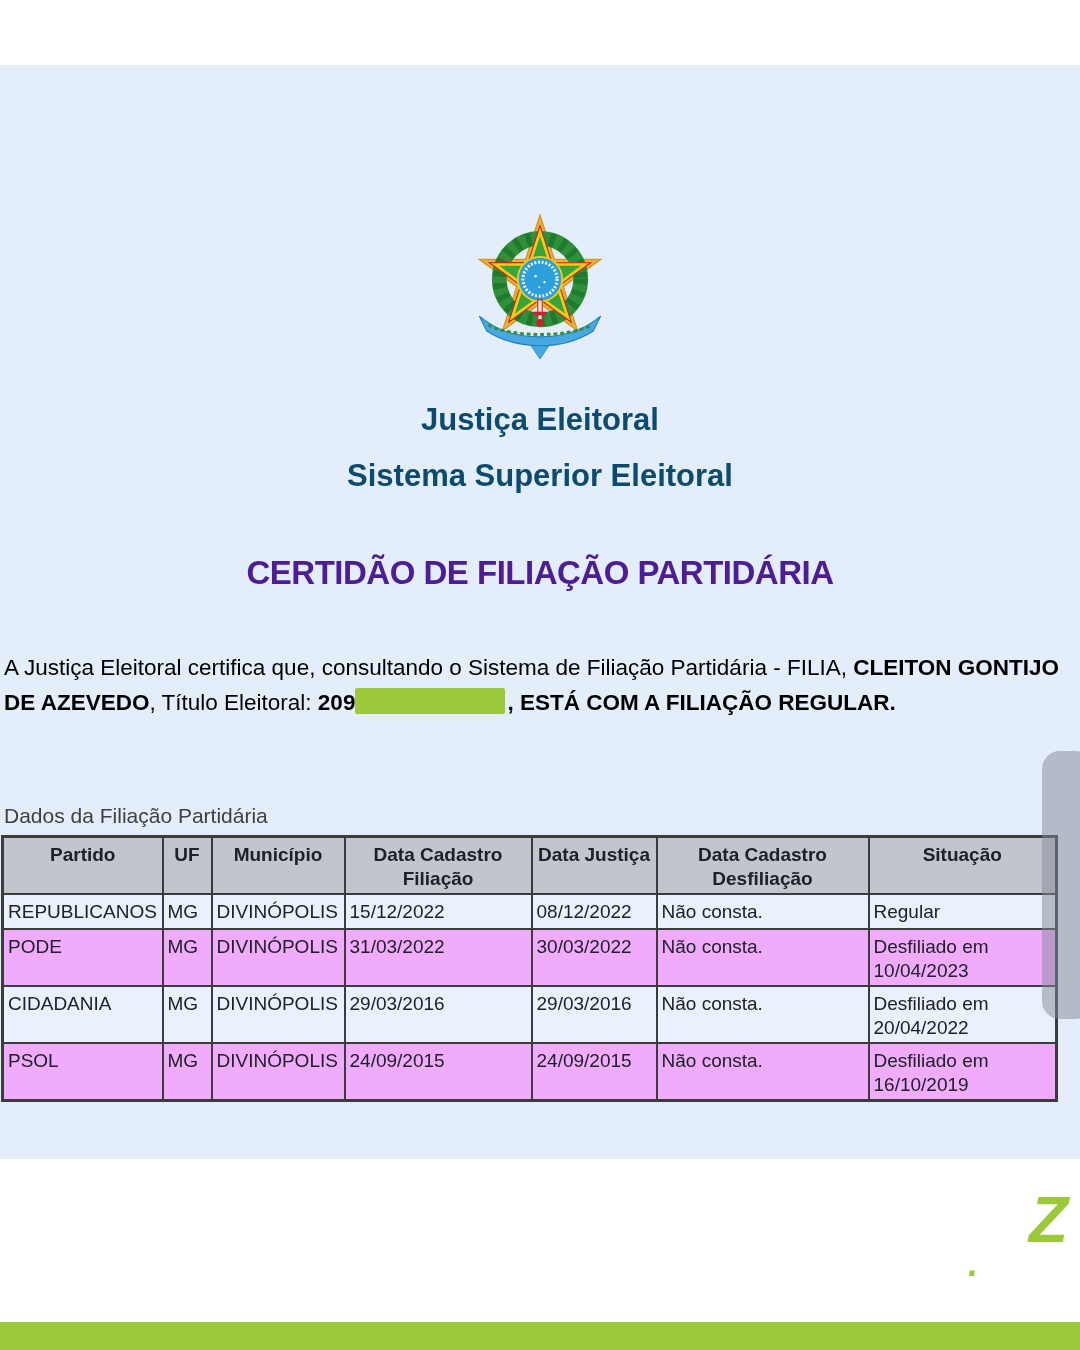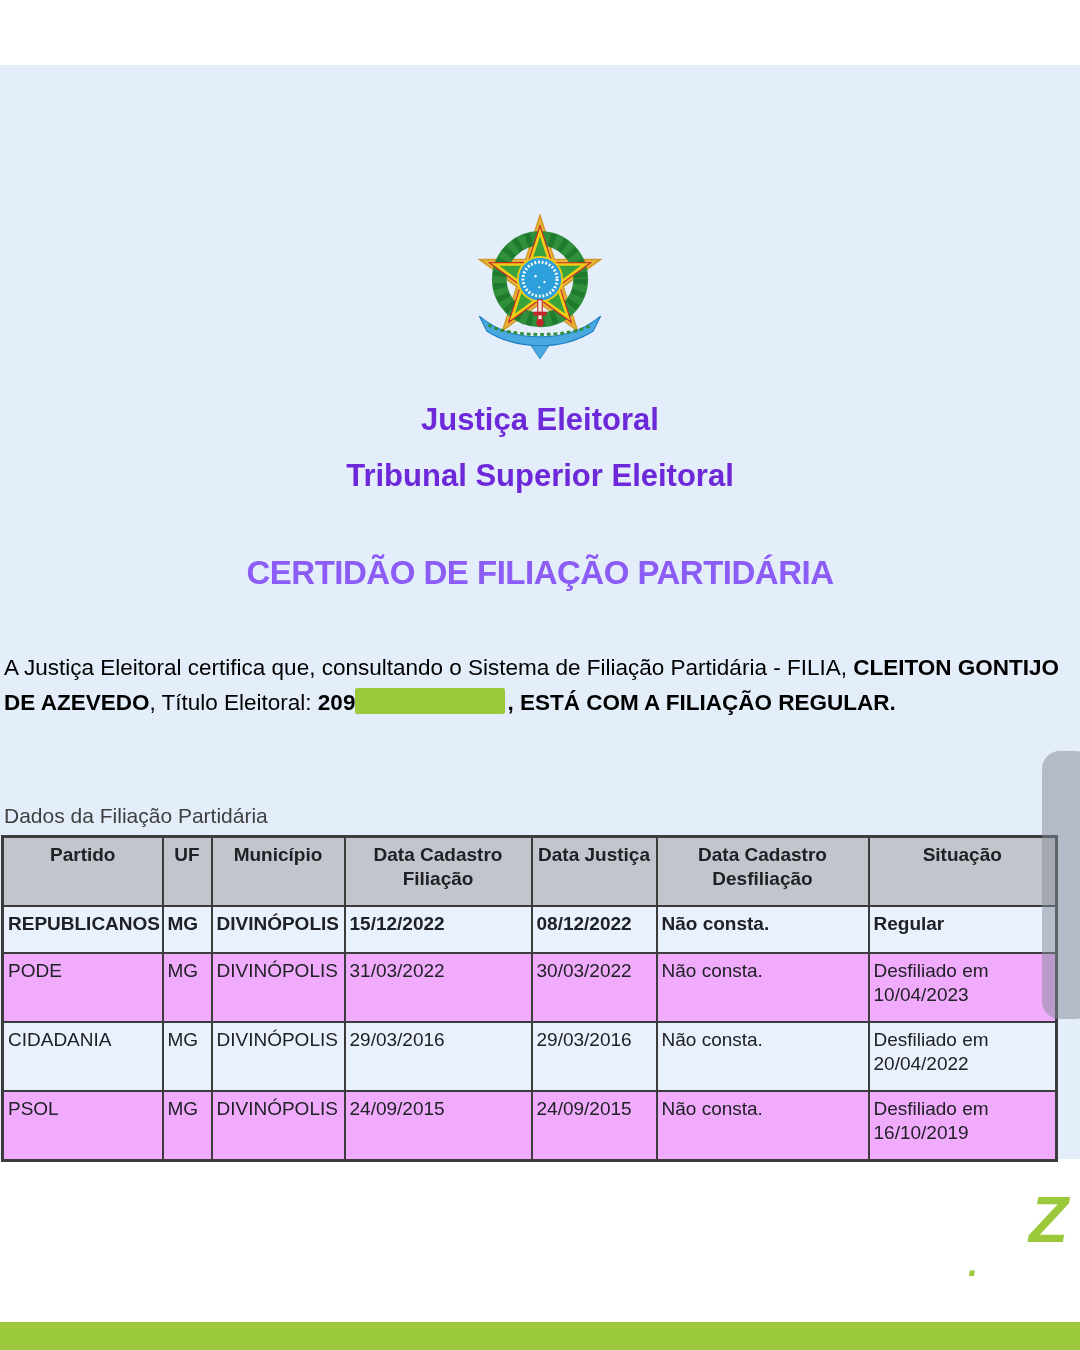--- a/index.html
+++ b/index.html
@@ -14,51 +14,51 @@
   
   .doc {
     position:absolute; left:0; top:65px; width:1080px; height:1094px;
     background:#e4edfa;
   }
 
   .emblem { position:absolute; left:466px; top:143px; width:148px; height:160px; }
   .emblem svg { width:100%; height:100%; display:block; }
 
   .org-line { position:absolute; left:0; width:100%; text-align:center;
-    font-weight:700; font-size:31px; color:#6d28d9; }
+    font-weight:700; font-size:31px; color:#0c4a6e; }
   .org-line.l1 { top:337px; }
   .org-line.l2 { top:393px; }
 
   .doc-title { position:absolute; left:0; top:489px; width:100%; text-align:center;
-    font-weight:700; font-size:33px; letter-spacing:-0.5px; color:#8b5cf6; }
+    font-weight:700; font-size:33px; letter-spacing:-0.5px; color:#4c1d95; }
 
   .cert { position:absolute; left:4px; top:585px; width:1072px;
     font-size:22.5px; line-height:35px; color:#000000; }
   .cert .b { font-weight:700; }
   .redaction {
     display:inline-block; width:150px; height:26px; background:#9cc93c;
     border-radius:2px; vertical-align:-4px; margin-right:2px;
   }
 
   .section-label { position:absolute; left:4px; top:739px; font-size:21px; color:#404040; }
 
   table.filia {
     position:absolute; left:1px; top:770px; width:1054px;
     border-collapse:collapse; table-layout:fixed;
     border:3px solid #3c3c3c;
     font-size:19px; color:#202126;
   }
   table.filia th, table.filia td {
     border:2px solid #3c3c3c; vertical-align:top; 
-    padding:5px 4px 14px 4px; line-height:24px; overflow:hidden;
+    padding:5px 4px 2px 4px; line-height:24px; overflow:hidden;
   }
   table.filia th { background:#c3c5cc; font-weight:700; height:56px; }
   tr.row-light td { background:#e9f1fc; }
   tr.row-gray  td { background:#f0abfc; }
-  tr.h35 td { height:47px;font-weight:bold; }
+  tr.h35 td { height:35px; }
   tr.h55 td { height:55px; }
 
   
   .scroll-thumb {
     position:absolute; right:-14px; top:686px; width:52px; height:268px;
     background:rgba(130,138,152,0.5); border-radius:18px; z-index:5;
   }
 
   
   .brand { position:absolute; top:1188px; right:14px; width:230px; height:110px;
@@ -104,21 +104,21 @@
         <rect x="91" y="132" width="18" height="5" fill="#c4252b"></rect>
         <circle cx="100" cy="147" r="5" fill="#c4252b"></circle>
 
         <path d="M18,138 C45,160 70,166 100,166 C130,166 155,160 182,138 L172,158 C150,172 128,178 100,178 C72,178 50,172 28,158 Z" fill="#4aa8e0" stroke="#1d7fc4" stroke-width="1.5"></path>
         <path d="M30,150 C60,167 140,167 170,150" fill="none" stroke="#2d8f3a" stroke-width="4" stroke-dasharray="5 4"></path>
         <path d="M88,178 L100,196 L112,178 Z" fill="#4aa8e0" stroke="#1d7fc4" stroke-width="1"></path>
       </svg>
     </div>
 
     <div class="org-line l1">Justiça Eleitoral</div>
-    <div class="org-line l2">Tribunal Superior Eleitoral</div>
+    <div class="org-line l2">Sistema Superior Eleitoral</div>
 
     <div class="doc-title">CERTIDÃO DE FILIAÇÃO PARTIDÁRIA</div>
 
     <p class="cert"><span>A Justiça Eleitoral certifica que, consultando o Sistema de Filiação Partidária - FILIA, </span><span class="b">CLEITON GONTIJO DE AZEVEDO</span><span>, Título Eleitoral: </span><span class="b">209</span><span class="redaction"></span><span class="b">, ESTÁ COM A FILIAÇÃO REGULAR.</span></p>
 
     <div class="section-label">Dados da Filiação Partidária</div>
 
     <table class="filia">
       <colgroup>
         <col style="width:160px">

